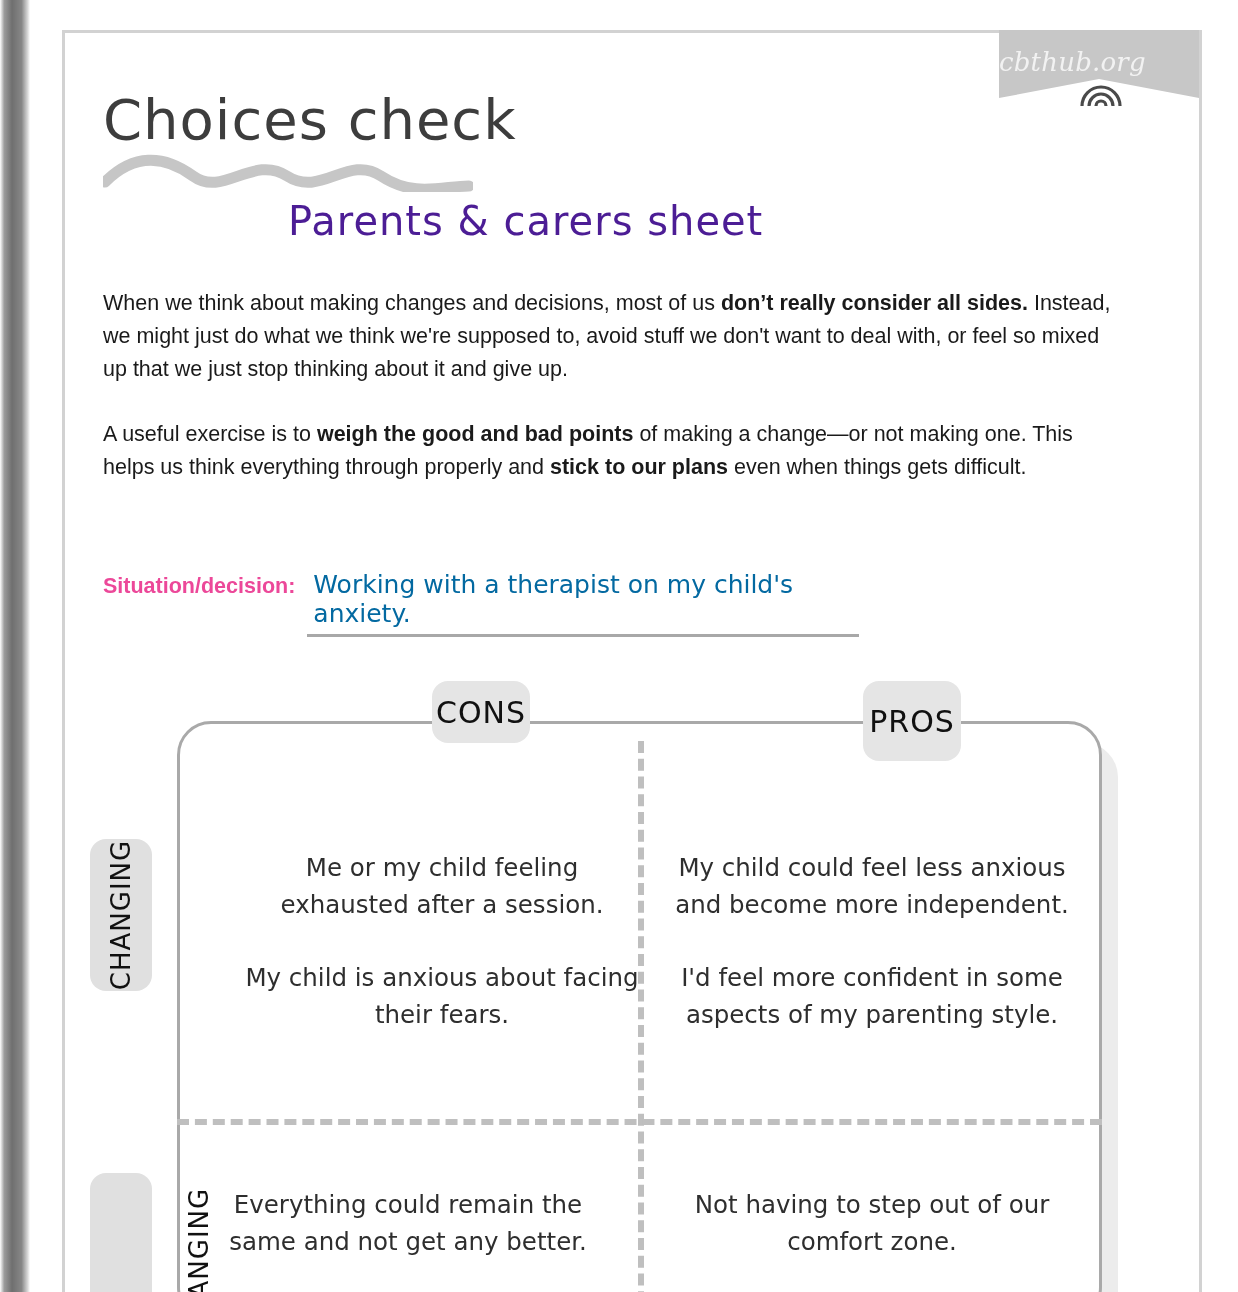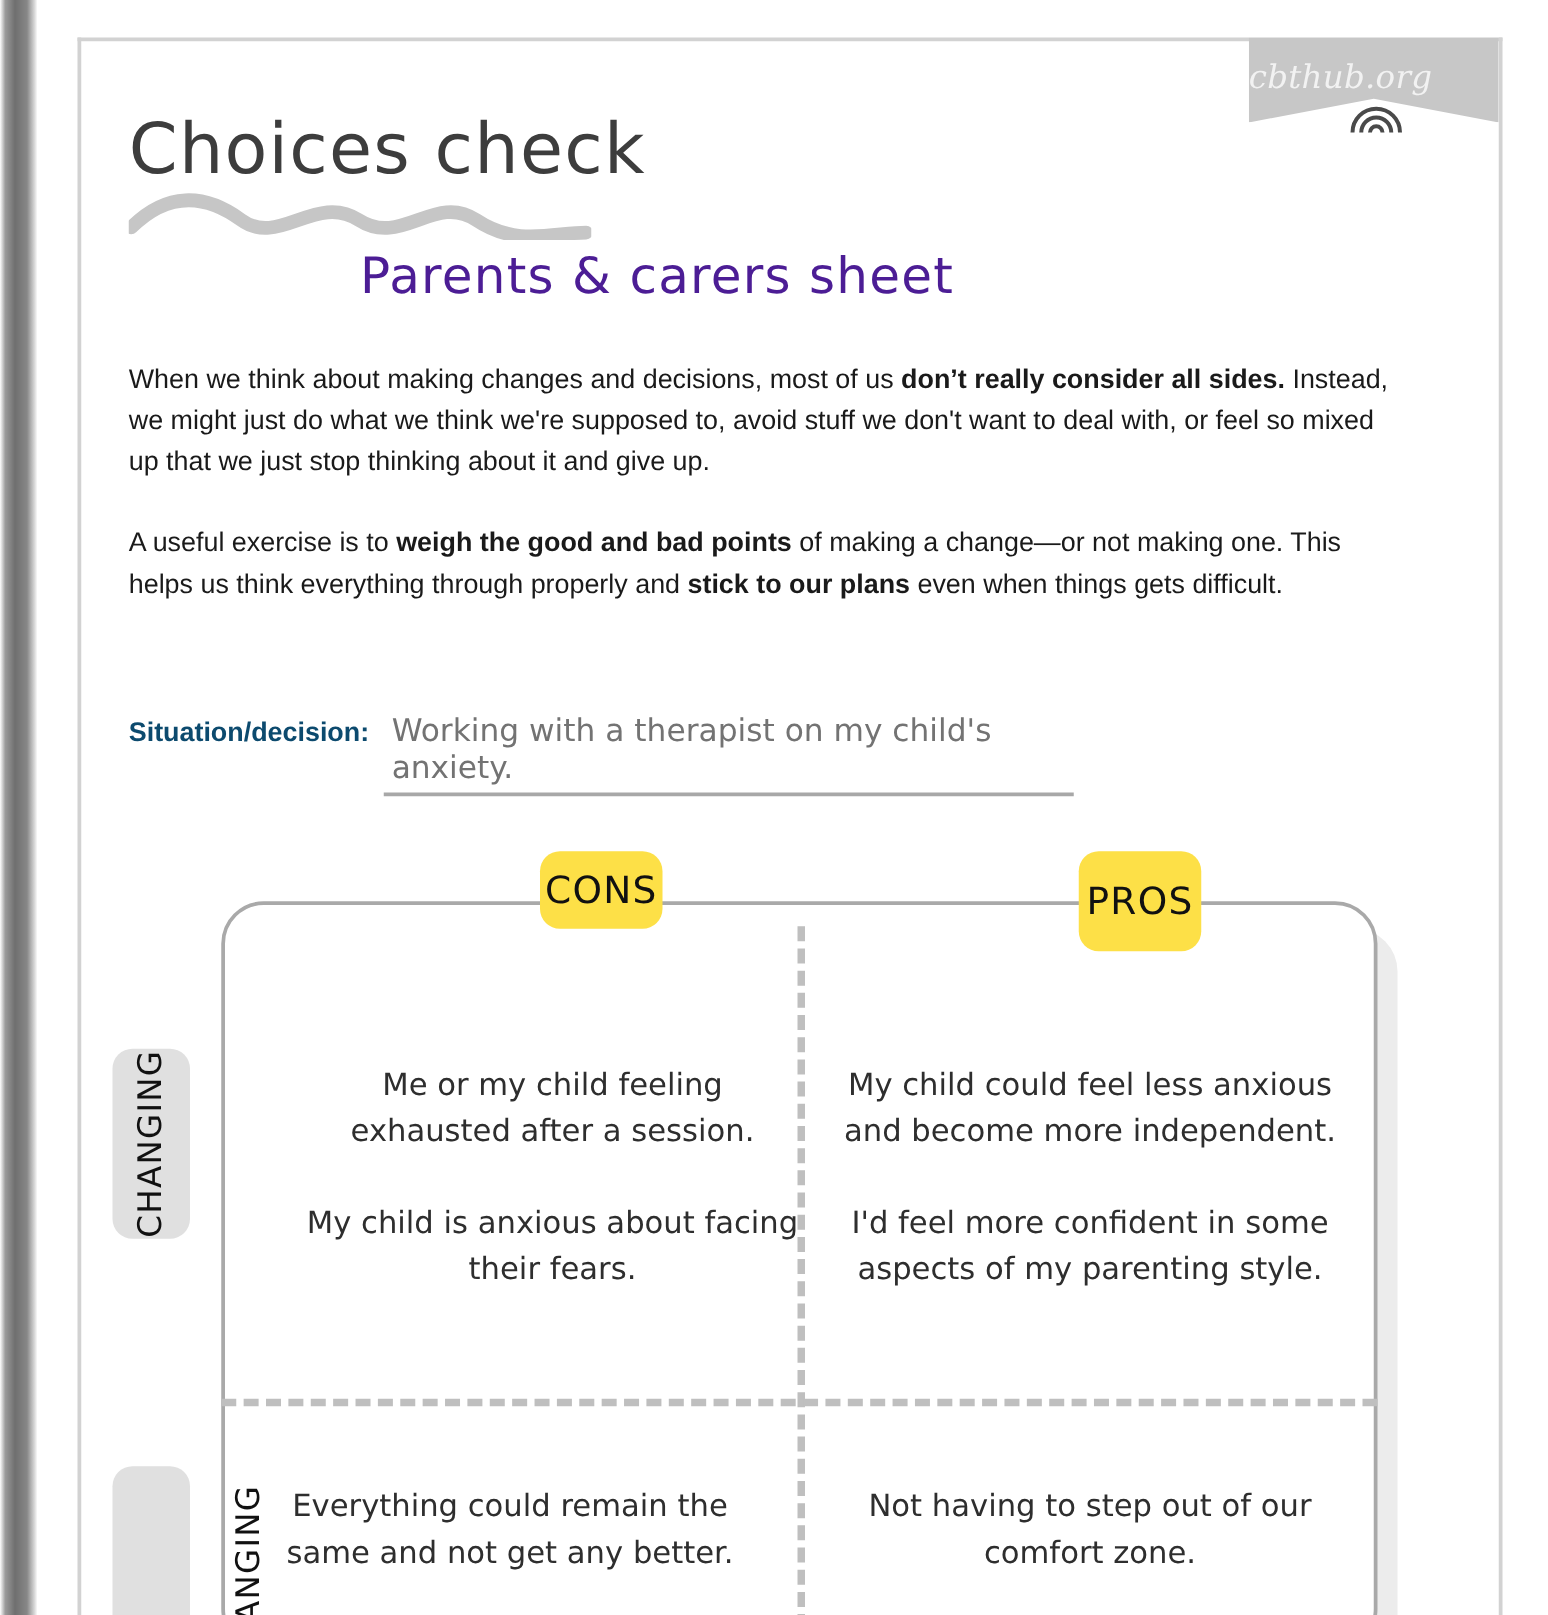--- a/index.html
+++ b/index.html
@@ -102,31 +102,31 @@
     position: absolute;
     left: 38px; top: 537px;
     width: 1010px;
     display: flex;
     align-items: baseline;
   }
   .situation-label {
     font-family: "Liberation Sans", sans-serif;
     font-size: 21.5px;
     font-weight: 700;
-    color: #0c4a6e;
+    color: #ec4899;
     white-space: nowrap;
   }
   .situation-field {
     flex: 1;
     margin-left: 12px;
     border-bottom: 3px solid #a8a8a8;
     padding: 0 6px 6px 6px;
     font-family: "DejaVu Sans", sans-serif;
     font-size: 25px;
-    color: #737373;
+    color: #0369a1;
     max-width: 552px;
   }
 
   
   .matrix {
     position: absolute;
     left: 112px; top: 688px;
     width: 925px; height: 600px;
   }
   .matrix-shadow {
@@ -155,21 +155,21 @@
   .div-horz {
     position: absolute;
     left: 0px; top: 398px;
     width: 925px; height: 0;
     border-top: 6px dashed #bfbfbf;
   }
 
   
   .pill {
     position: absolute;
-    background: #fde047;
+    background: #e5e5e5;
     border-radius: 16px;
     font-family: "DejaVu Sans", sans-serif;
     color: #111;
     display: flex;
     align-items: center;
     justify-content: center;
     letter-spacing: 1px;
   }
   .pill-cons {
     left: 255px; top: -40px;

